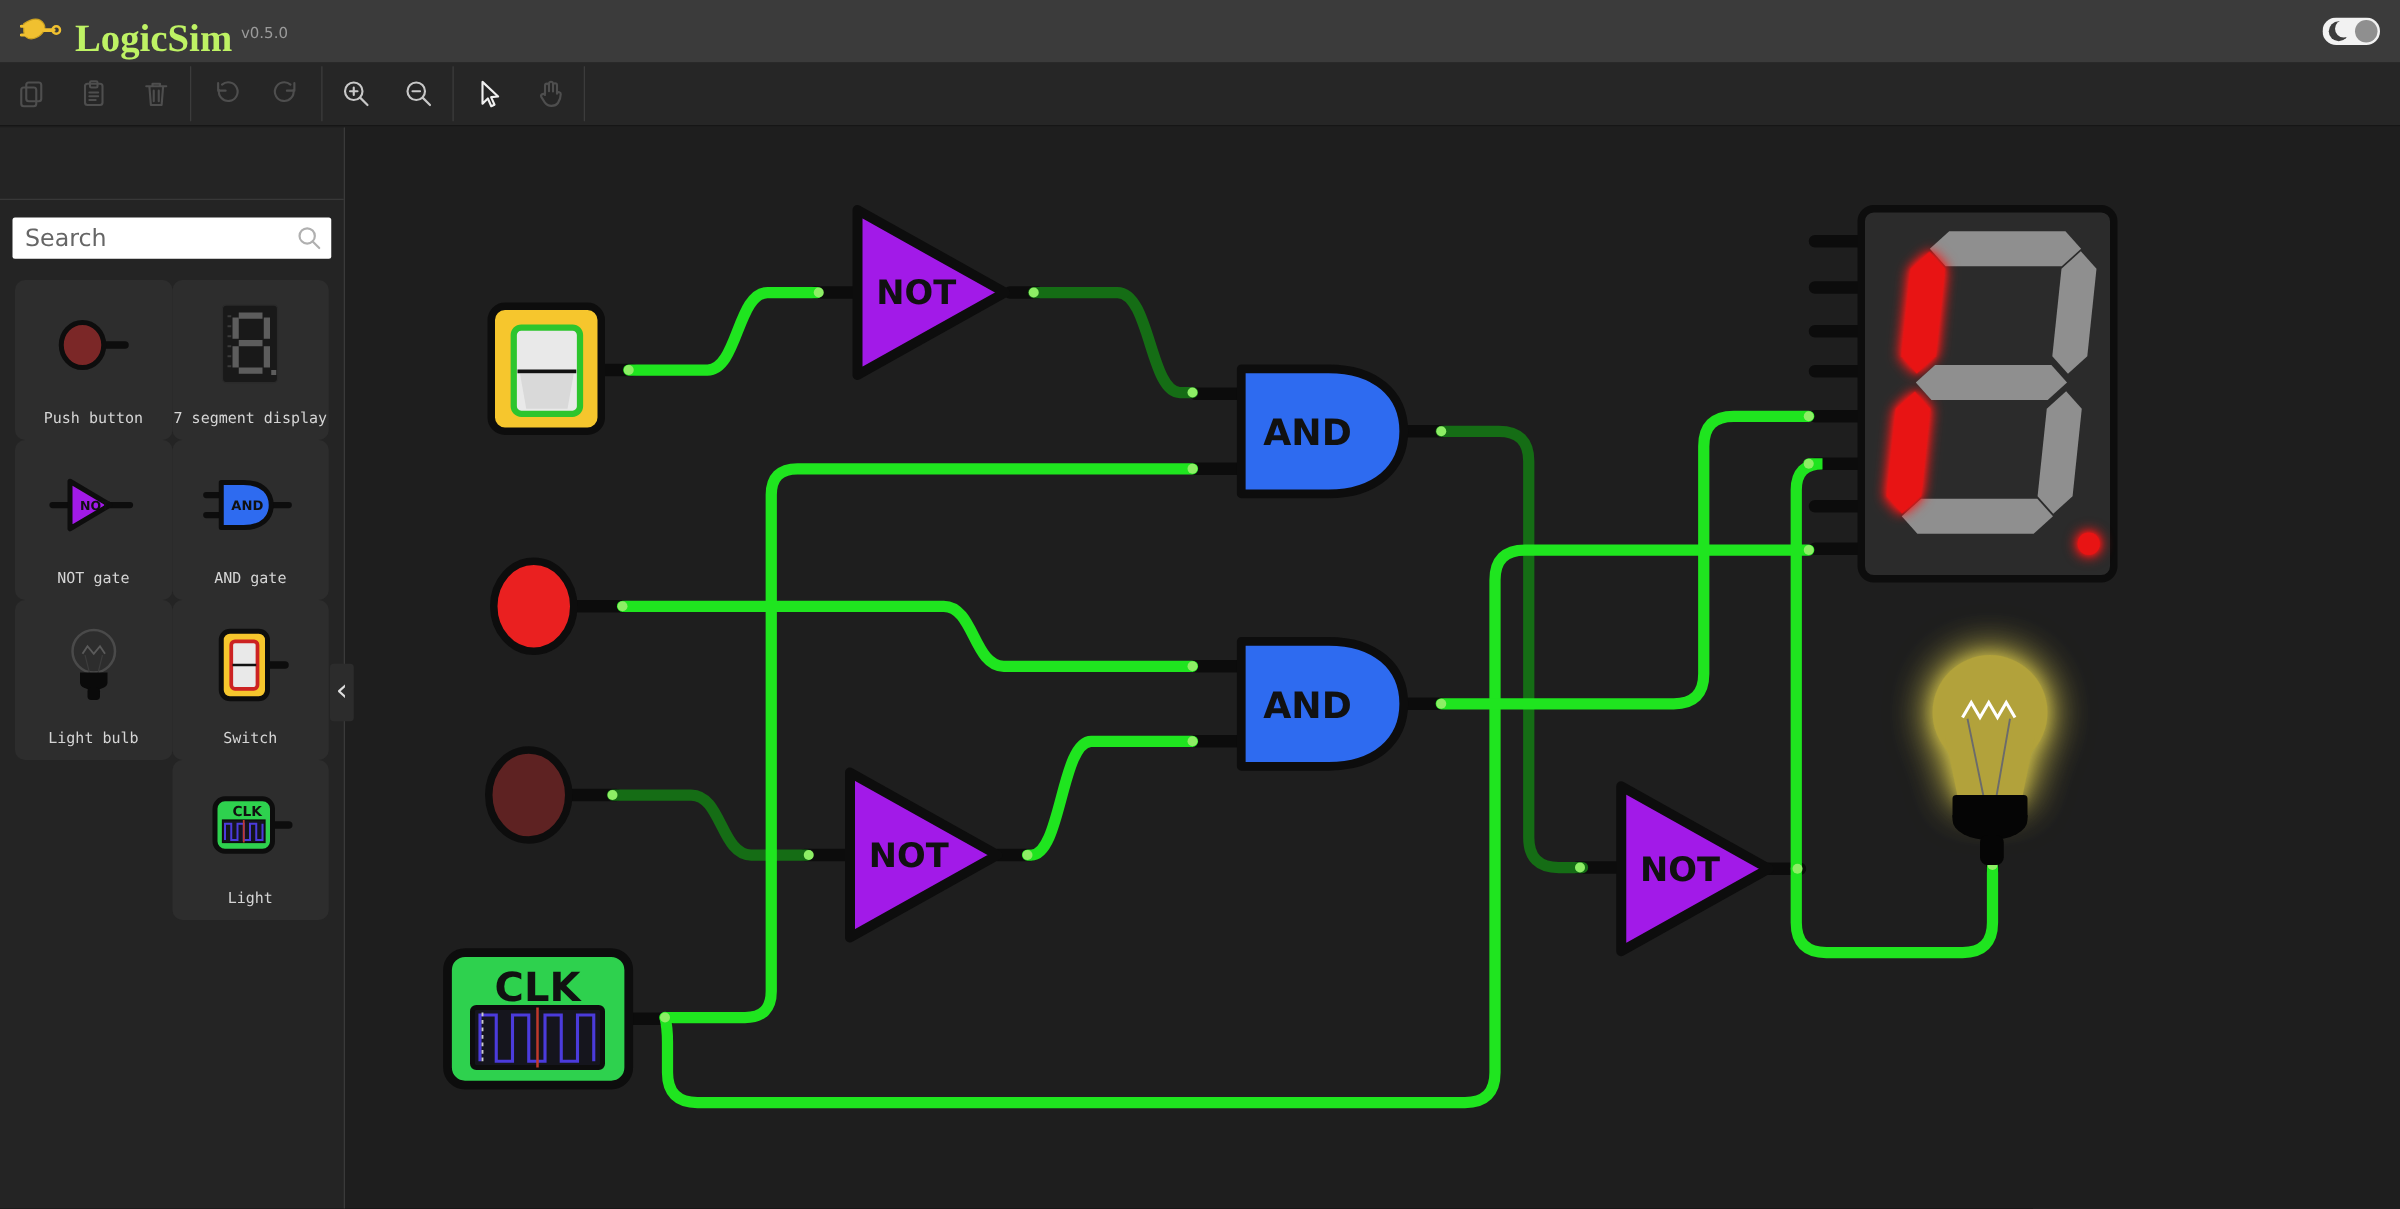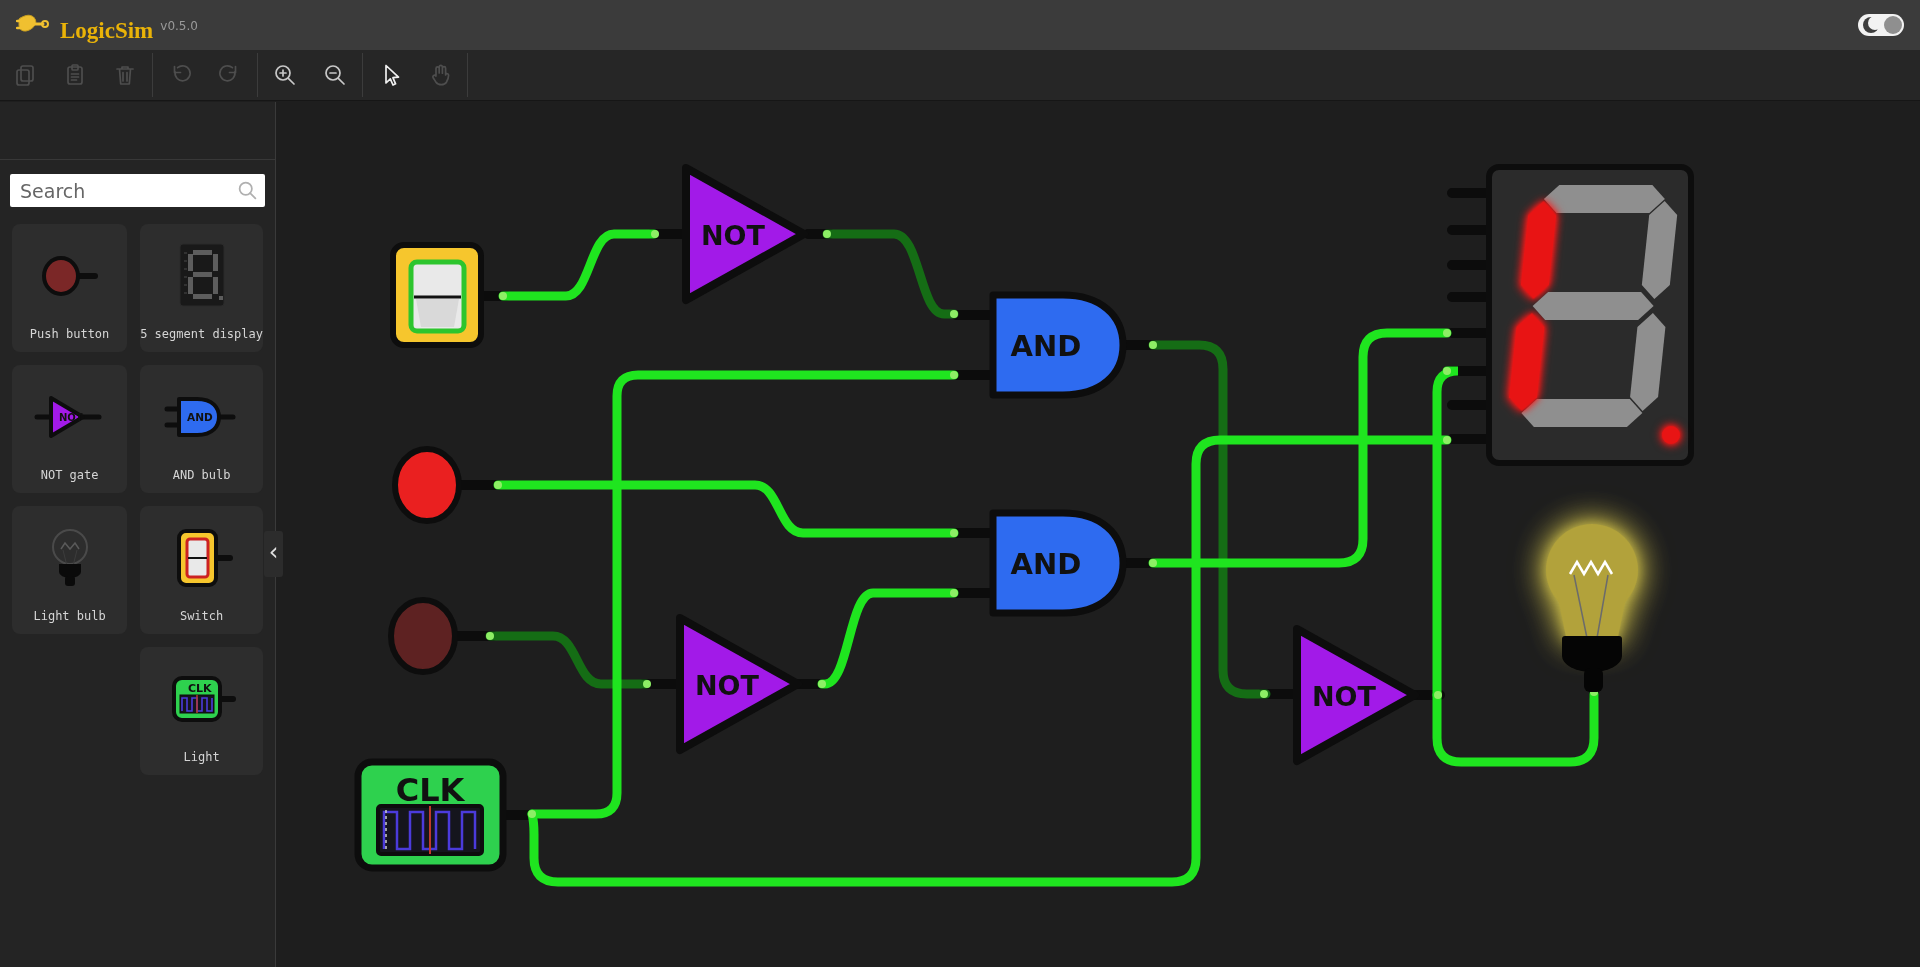--- a/index.html
+++ b/index.html
@@ -1,39 +1,39 @@
 <!DOCTYPE html>
 <html><head>
 <meta charset="utf-8">
 <style>
   html,body{margin:0;padding:0;background:#111;}
   .app{position:relative;width:1920px;height:967px;overflow:hidden;background:#1e1e1e;font-family:"DejaVu Sans",sans-serif;}
 
   
   .header{position:absolute;top:0;left:0;width:1920px;height:50px;background:#3b3b3b;display:flex;align-items:center;padding:0 16px;box-sizing:border-box;z-index:8;}
   .logo-ic{margin-right:8px;}
-  .title{font-family:"Liberation Serif",serif;font-weight:bold;font-size:23px;color:#eab308;line-height:50px;margin-top:12px;}
+  .title{font-family:"Liberation Serif",serif;font-weight:bold;font-size:31px;color:#bef264;line-height:50px;margin-top:12px;}
   .version{font-size:12px;color:#9a9a9a;margin-left:7px;margin-top:2px;}
   .toggle{margin-left:auto;cursor:pointer;}
 
   
   .toolbar{position:absolute;top:50px;left:0;width:1920px;height:51px;background:#262626;border-bottom:1px solid #161616;display:flex;align-items:center;box-sizing:border-box;z-index:8;}
   .tbtn{width:50px;height:51px;display:flex;align-items:center;justify-content:center;}
   .tbtn svg{stroke:currentColor;fill:none;stroke-width:1.7;stroke-linecap:round;stroke-linejoin:round;}
   .dim{color:#4e4e4e;}.mid{color:#c8c8c8;}.act{color:#f0f0f0;}
   .tdiv{width:1px;height:44px;background:#3c3c3c;margin:0 2px;}
 
   
   .sidebar{position:absolute;top:102px;left:0;width:276px;height:865px;background:#242424;border-right:1px solid #3a3a3a;box-sizing:border-box;z-index:5;}
   .side-top{height:57px;border-bottom:1px solid #383838;}
   .searchwrap{position:relative;margin:14px 10px 17px 10px;}
   .searchwrap input{width:100%;height:33px;box-sizing:border-box;background:#fff;border:none;border-radius:2px;padding:0 36px 0 10px;font-size:19px;color:#222;font-family:"DejaVu Sans",sans-serif;outline:none;}
   .searchwrap input::placeholder{color:#666;}
   .search-ic{position:absolute;right:7px;top:6px;color:#b0b0b0;}
-  .palette{display:grid;grid-template-columns:1fr 1fr;gap:13px;padding:0 12px;}
+  .palette{display:grid;grid-template-columns:1fr 1fr;gap:0;padding:0 12px;}
   .card{background:#2d2d2d;border-radius:8px;height:128px;display:flex;flex-direction:column;align-items:center;justify-content:flex-end;padding-bottom:11px;box-sizing:border-box;cursor:grab;}
   .card .ic{flex:1;display:flex;align-items:center;justify-content:center;}
   .card-label{font-family:"DejaVu Sans Mono",monospace;font-size:12px;color:#d5d5d5;white-space:nowrap;}
   .card-clock{grid-column:2;}
   .collapse{position:absolute;left:264px;top:531px;width:19px;height:46px;background:#2c2c2c;border-radius:3px;color:#e0e0e0;font-size:24px;line-height:42px;text-align:center;z-index:9;cursor:pointer;user-select:none;}
 
   
   .canvas-svg{position:absolute;left:276px;top:101px;z-index:1;}
   .gate-label{font-family:"DejaVu Sans",sans-serif;font-weight:bold;fill:#111;}
   .seg-lit{filter:drop-shadow(0 0 5px rgba(255,40,40,.95)) drop-shadow(0 0 2px rgba(255,0,0,.9));}
@@ -157,21 +157,21 @@
                 <rect x="56" y="13" width="5" height="17"></rect>
             <rect x="31" y="36" width="5" height="17"></rect>
                 <rect x="56" y="36" width="5" height="17"></rect>
             <rect x="62" y="55" width="4" height="4"></rect>
           </g>
           <g stroke="#3a3a3a" stroke-width="1.5">
                 <path d="M27,12 h3 M27,20 h3 M27,28 h3 M27,36 h3 M27,44 h3 M27,52 h3"></path>
               </g>
         </svg>
           </div>
-        <div class="card-label">5 segment display</div>
+        <div class="card-label">7 segment display</div>
       </div>
 
       <div class="card">
         <div class="ic">
             <svg width="90" height="64" viewBox="0 0 90 64">
           <line x1="12" y1="32" x2="26" y2="32" stroke="#0d0d0d" stroke-width="5" stroke-linecap="round"></line>
           <line x1="58" y1="32" x2="74" y2="32" stroke="#0d0d0d" stroke-width="5" stroke-linecap="round"></line>
           <path d="M26,13 L58,32 L26,51 Z" fill="#a21ae8" stroke="#0d0d0d" stroke-width="4" stroke-linejoin="round"></path>
           <text x="34" y="36" font-size="10" font-weight="bold" fill="#111">NOT</text>
         </svg>
@@ -181,21 +181,21 @@
 
       <div class="card">
         <div class="ic">
             <svg width="90" height="64" viewBox="0 0 90 64">
           <path d="M10,24 h12 M10,40 h12" stroke="#0d0d0d" stroke-width="5" stroke-linecap="round"></path>
           <line x1="62" y1="32" x2="76" y2="32" stroke="#0d0d0d" stroke-width="5" stroke-linecap="round"></line>
           <path d="M22,14 H40 C56,14 62,23 62,32 C62,41 56,50 40,50 H22 Z" fill="#2e6bf0" stroke="#0d0d0d" stroke-width="4" stroke-linejoin="round"></path>
           <text x="30" y="36" font-size="10.5" font-weight="bold" fill="#111">AND</text>
         </svg>
           </div>
-        <div class="card-label">AND bulb</div>
+        <div class="card-label">AND gate</div>
       </div>
 
       <div class="card">
         <div class="ic">
             <svg width="90" height="72" viewBox="0 0 90 72">
           <circle cx="45" cy="25" r="17" fill="none" stroke="#4a4a4a" stroke-width="2"></circle>
           <polyline points="36,27 40,21 45,27 50,21 54,27" fill="none" stroke="#5a5a5a" stroke-width="1.5"></polyline>
           <path d="M38,28 L42,44 M52,28 L48,44" stroke="#3c3c3c" stroke-width="1"></path>
           <path d="M34,42 h22 v8 a11,6 0 0 1 -22,0 Z" fill="#0a0a0a"></path>
           <rect x="40" y="54" width="10" height="10" rx="3" fill="#0a0a0a"></rect>

